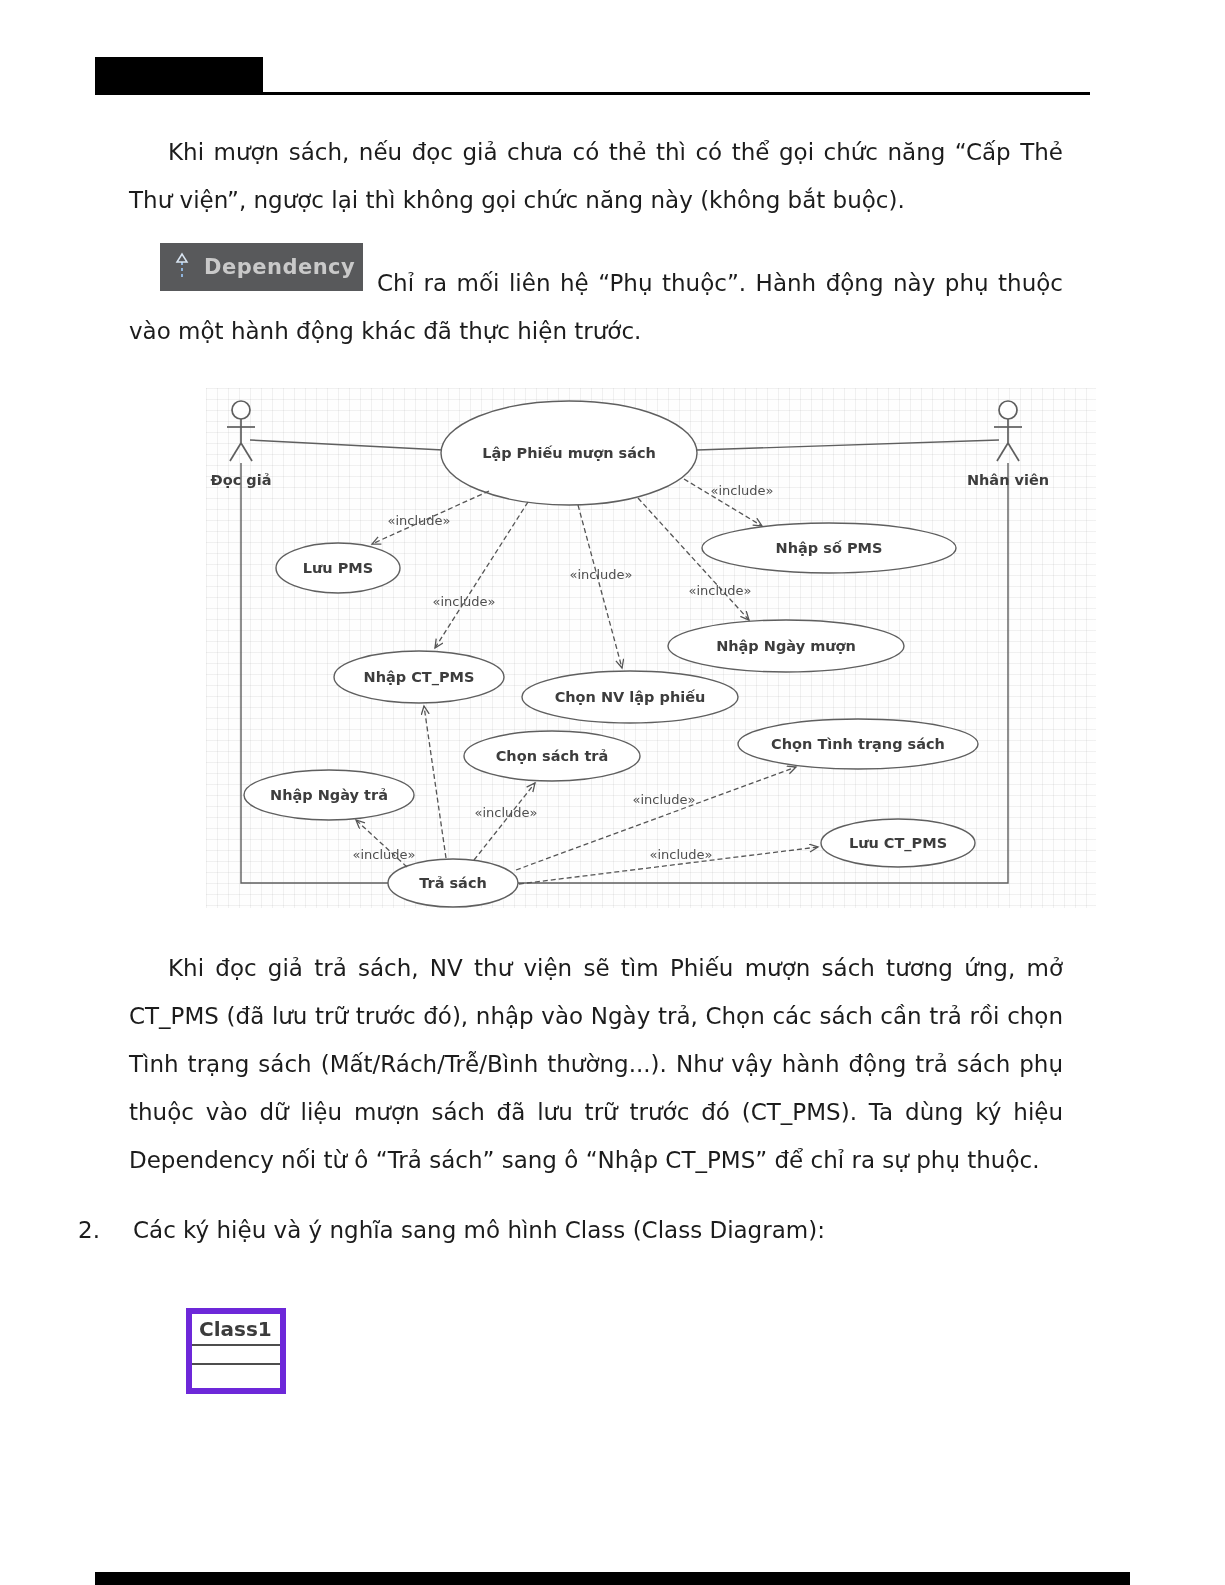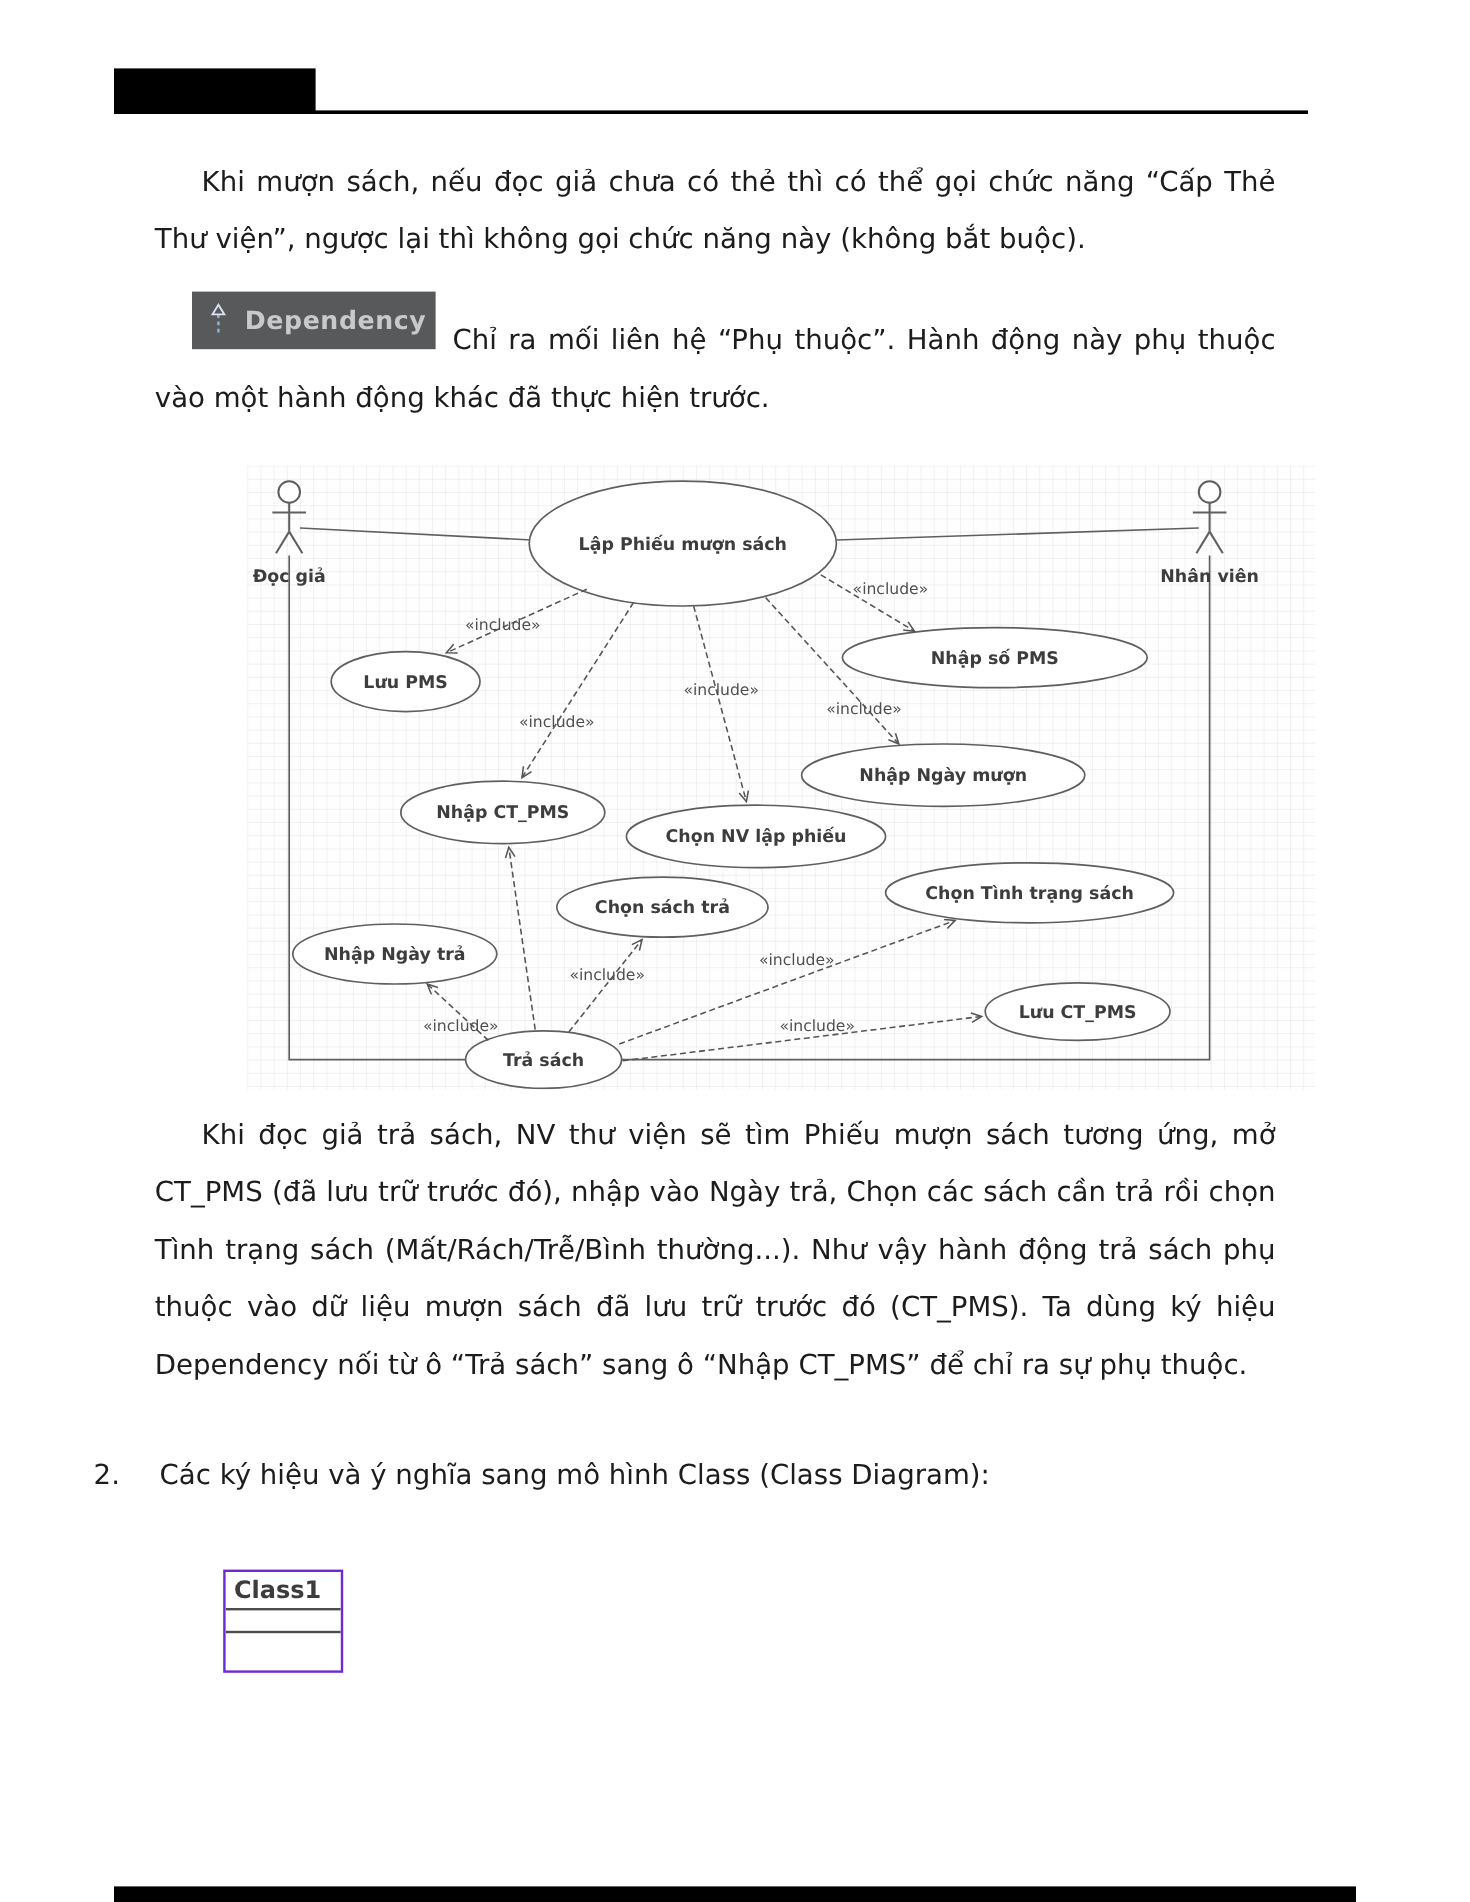--- a/index.html
+++ b/index.html
@@ -9,21 +9,21 @@
     font-family:"DejaVu Sans", sans-serif; color:#1c1c1c; overflow:hidden;
   }
   .hdr-box { position:absolute; left:95px; top:57px; width:168px; height:38px; background:#000; }
   .hdr-rule { position:absolute; left:95px; top:92px; width:995px; height:3px; background:#000; }
   .ftr-bar { position:absolute; left:95px; top:1572px; width:1035px; height:13px; background:#000; }
 
   .para { position:absolute; left:129px; width:934px; font-size:23px; line-height:48px; text-align:justify; }
   .indent { text-indent:39px; }
   .p1 { top:128px; }
   .p2 { top:243px; text-indent:31px; }
-  .p3 { top:922px; }
+  .p3 { top:944px; }
   .p4 { top:1308px; left:142px; width:950px; text-indent:44px; }
 
   .dep-badge {
     display:inline-block; overflow:hidden; width:203px; height:48px;
     background:#58595b; margin-right:14px; vertical-align:baseline;
   }
   .dep-badge-inner { display:flex; align-items:center; height:100%; padding-left:10px; gap:10px; text-indent:0; }
   .dep-label { font-size:21px; font-weight:600; color:#c9c9c9; letter-spacing:0.5px; }
 
   .diagram {
@@ -34,21 +34,21 @@
       linear-gradient(to bottom, rgba(140,140,140,0.12) 1px, transparent 1px);
     background-size:11px 11px;
     margin-left:36px;
   }
 
   .list2 { position:absolute; left:78px; top:1210px; font-size:23px; line-height:40px; display:flex; }
   .list2 .num { width:55px; }
 
   .classbox {
     display:inline-block; overflow:hidden; width:100px; height:86px;
-    border:2px solid #6d28d9; background:#fff; margin-right:12px; vertical-align:baseline;
+    border:6px solid #6d28d9; background:#fff; margin-right:12px; vertical-align:baseline;
   }
   .classbox .ctitle { display:block; height:32px; line-height:30px; border-bottom:2px solid #4d4d4d;
     font-size:20px; font-weight:bold; color:#3c3c3c; padding-left:7px; text-indent:0; }
   .classbox .ccomp1 { display:block; height:19px; border-bottom:2px solid #4d4d4d; }
   .classbox .ccomp2 { display:block; height:27px; }
 
   
   .uc { fill:#ffffff; stroke:#5f5f5f; stroke-width:1.4; }
   .uct { font-family:"DejaVu Sans", sans-serif; font-size:14.5px; font-weight:bold; fill:#3d3d3d; text-anchor:middle; }
   .inc { font-family:"DejaVu Sans", sans-serif; font-size:13px; fill:#4f4f4f; text-anchor:middle; }

